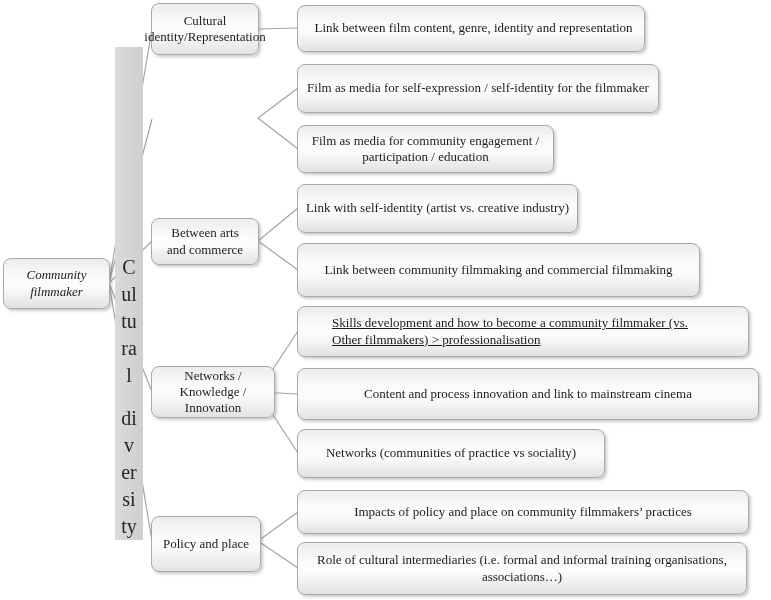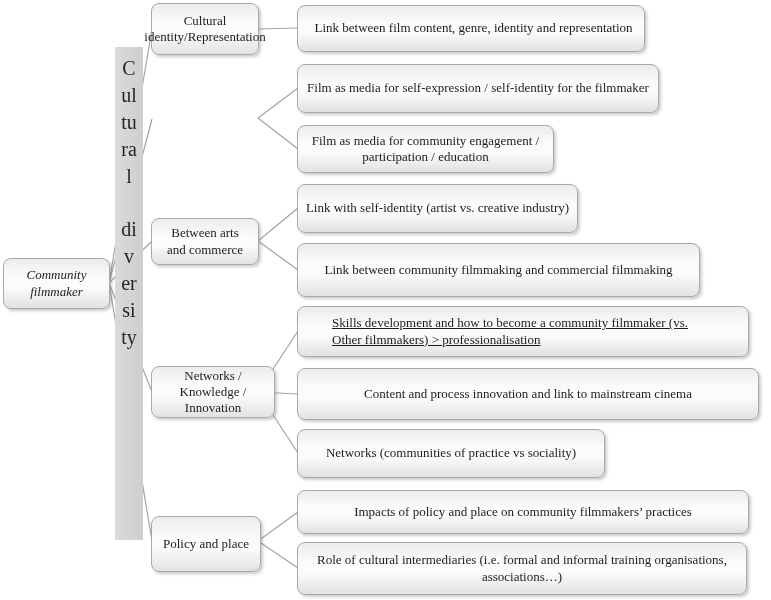--- a/index.html
+++ b/index.html
@@ -22,30 +22,30 @@
     color:var(--text-color);
   }
   .connectors{position:absolute;left:0;top:0;z-index:1;}
   .connectors line{stroke:var(--line-color);stroke-width:1.2;fill:none;}
   .spine{
     position:absolute;z-index:2;
     left:115px;top:47px;width:28px;height:493px;
     background:linear-gradient(90deg,var(--bar-fill-light),var(--bar-fill-dark));
     box-sizing:border-box;
     padding:8px 6px 0 6px;
-    display:flex;flex-direction:column;
+    display:flex;flex-direction:column;justify-content:flex-end;
   }
   .spine-word{
     word-break:break-all;
     text-align:center;
     font-size:20px;
     line-height:27px;
     color:#262626;
   }
-  .spine-word + .spine-word{margin-top:26px;}
+  .spine-word + .spine-word{margin-top:16px;}
   .node{
     position:absolute;z-index:3;
     box-sizing:border-box;
     border:1px solid var(--box-border);
     border-radius:8px;
     background:linear-gradient(180deg,var(--box-fill-top) 0%,var(--box-fill-mid) 38%,var(--box-fill-mid) 58%,var(--box-fill-bottom) 100%);
     box-shadow:2px 2px 3px rgba(110,110,110,0.35);
     display:flex;align-items:center;justify-content:center;
     text-align:center;
     font-size:13px;

